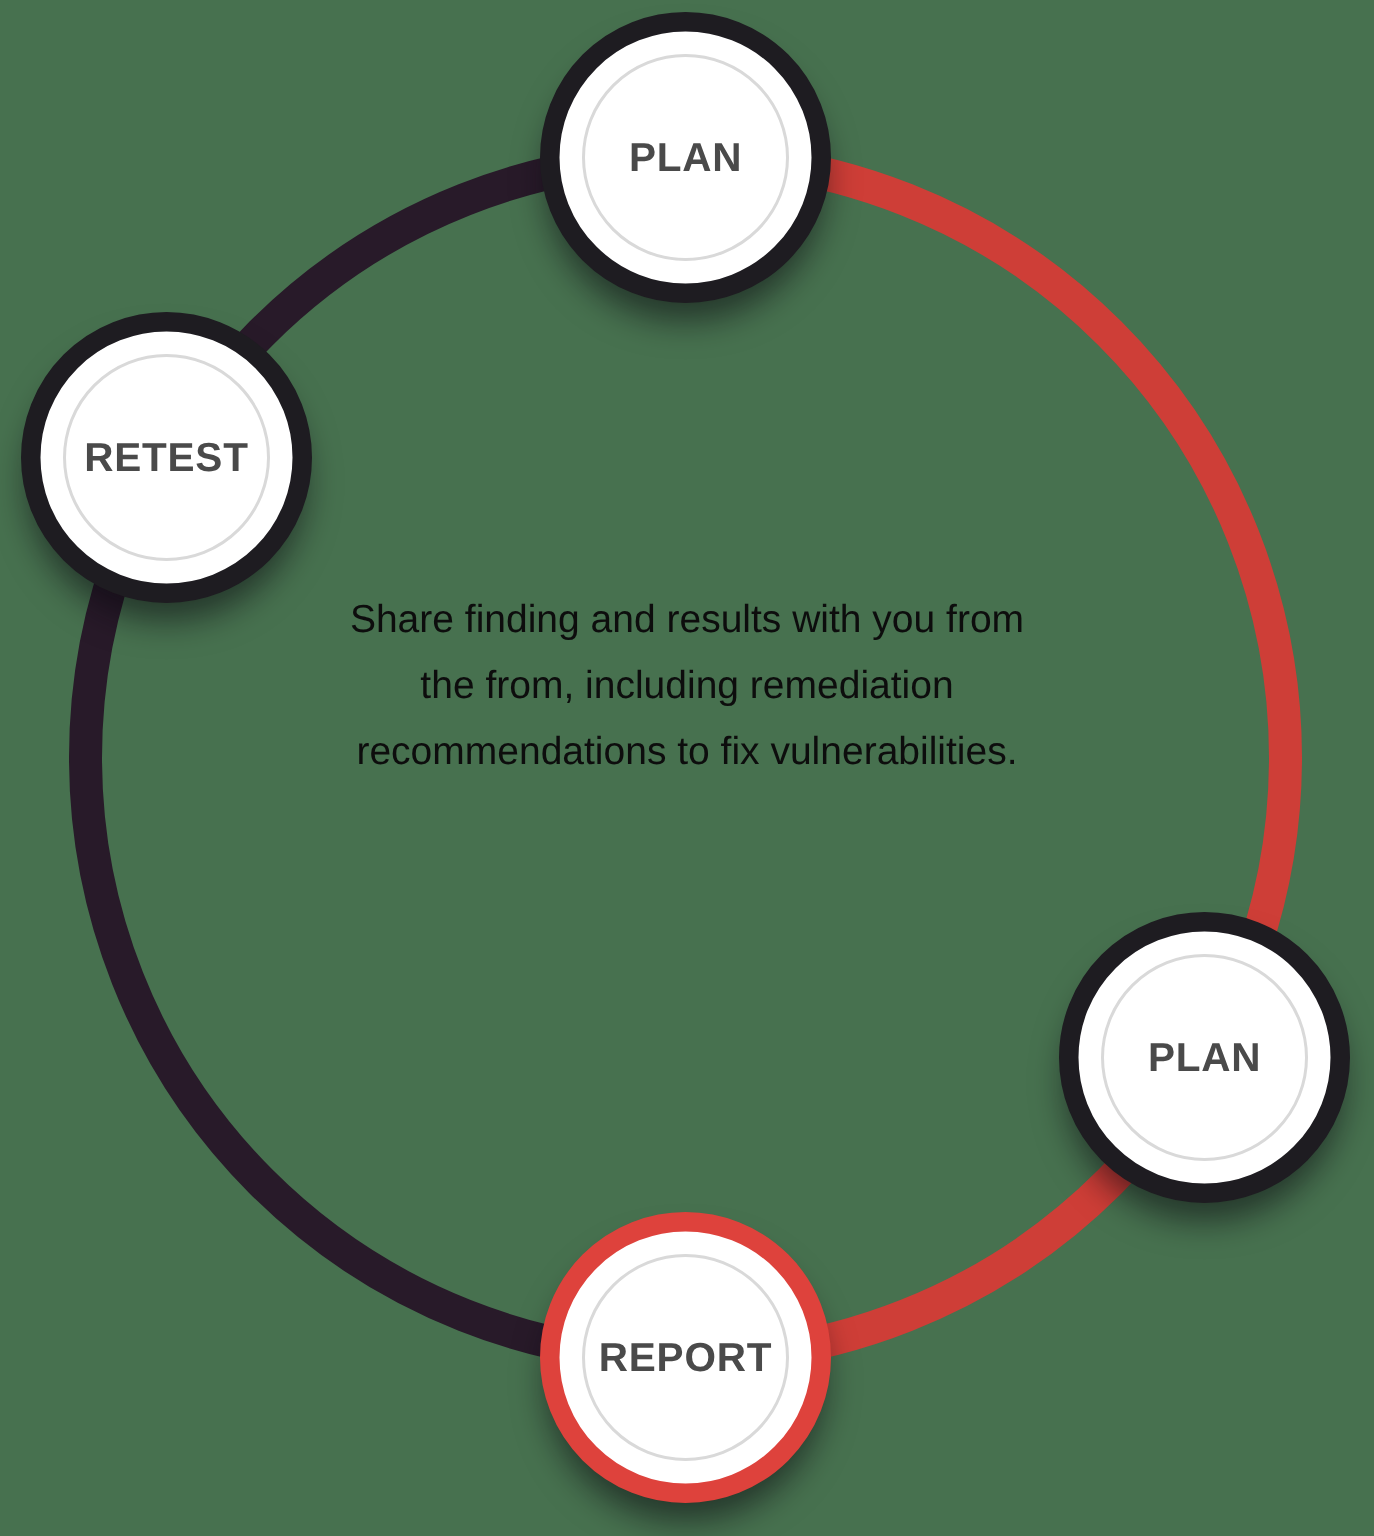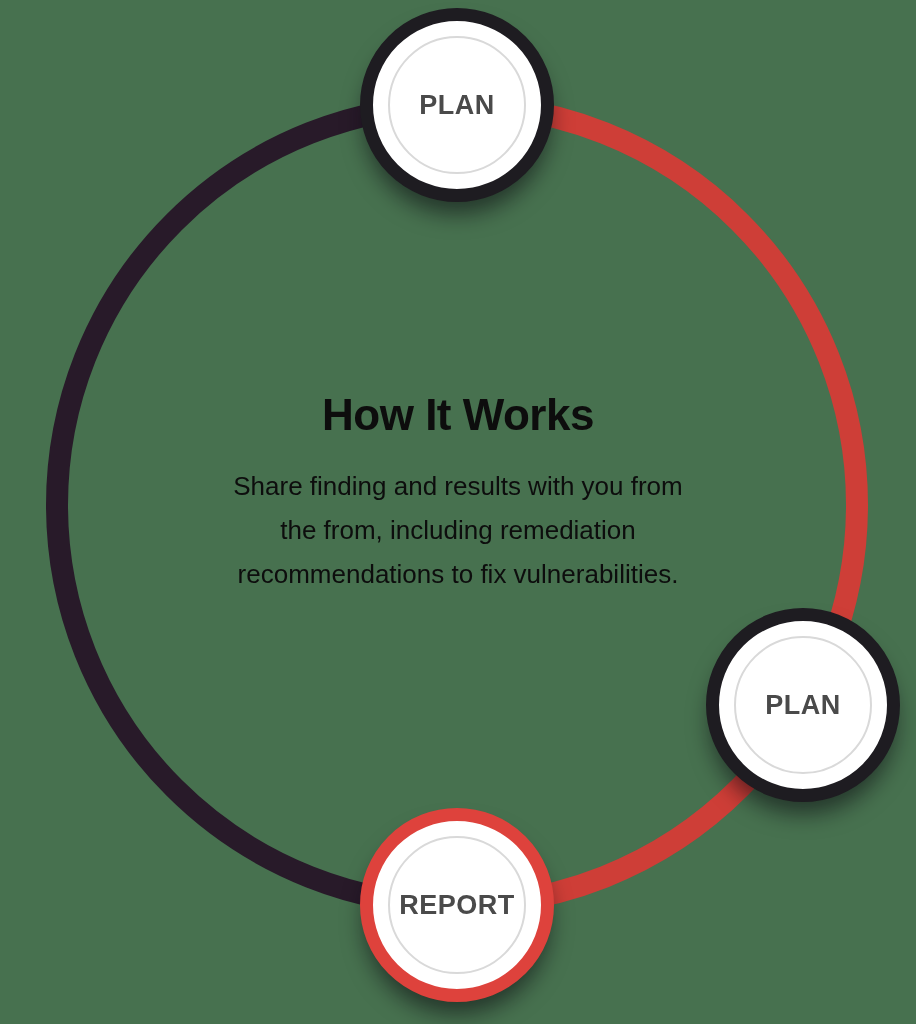--- a/index.html
+++ b/index.html
@@ -99,23 +99,27 @@
     </div>
   </div>
 
   <div class="node node--highlight" style="left:360px;top:808px">
     <div class="node-inner">
       <span class="node-label">REPORT</span>
     </div>
   </div>
 
 
+  <div class="node" style="left:14px;top:208px">
+    <div class="node-inner">
+      <span class="node-label">RETEST</span>
+    </div>
+  </div>
 
   <div class="center-block">
-    <div class="center-title">How It Works</div>
     <div class="center-desc">
       <span class="desc-line">Share finding and results with you from</span>
       <span class="desc-line">the from, including remediation</span>
       <span class="desc-line">recommendations to fix vulnerabilities.</span>
     </div>
   </div>
 
 </div>
 
 </body></html>

